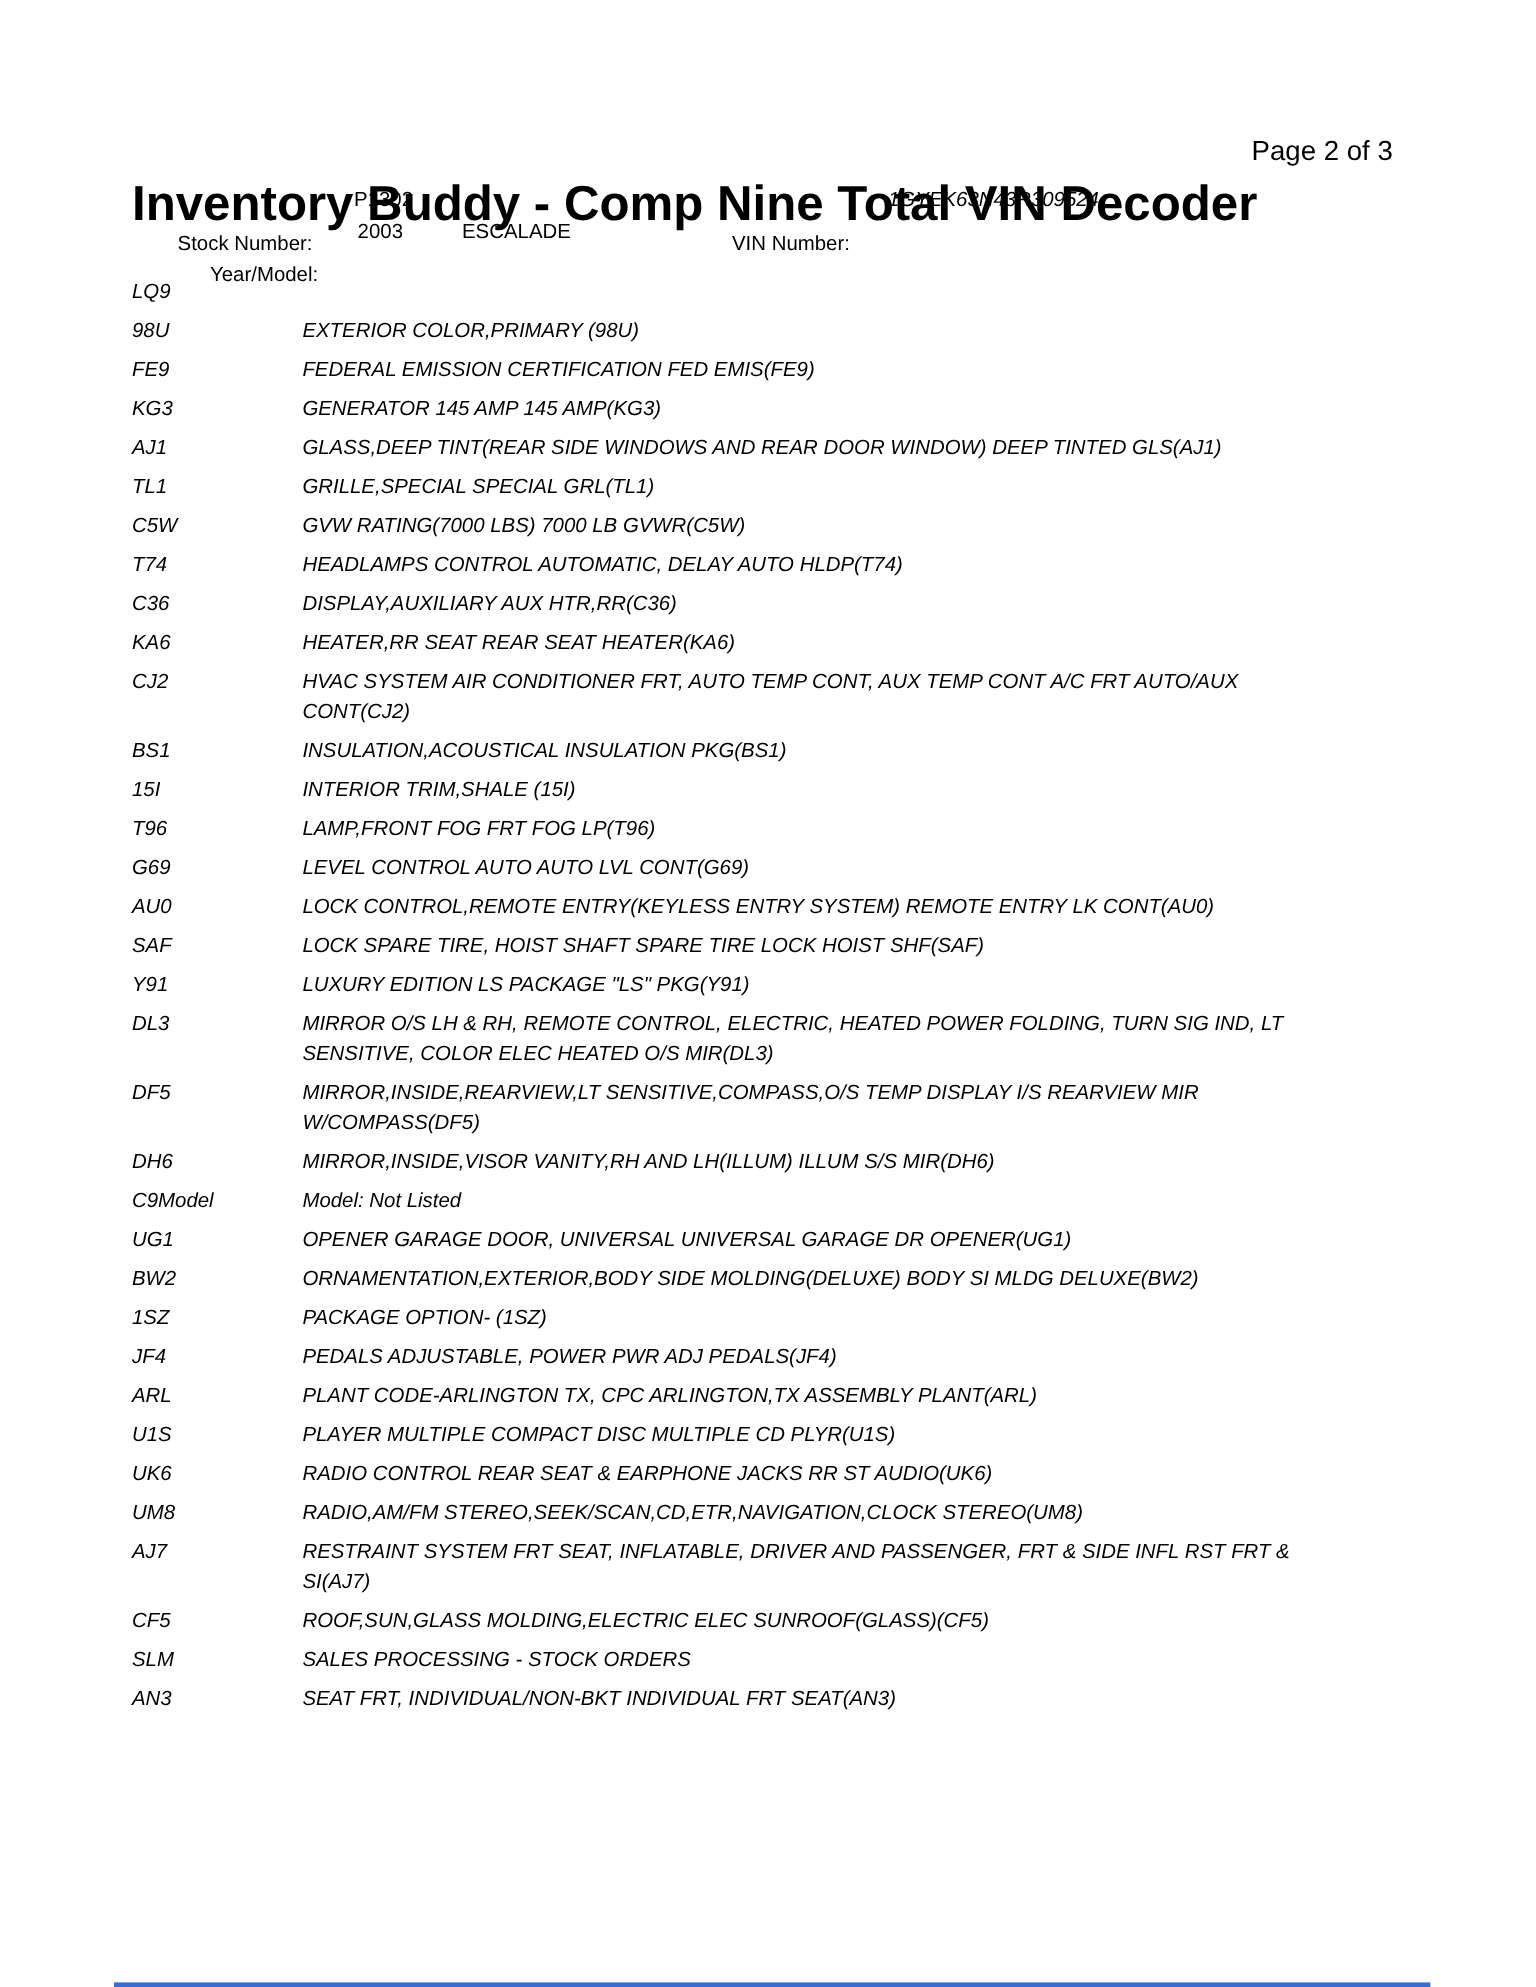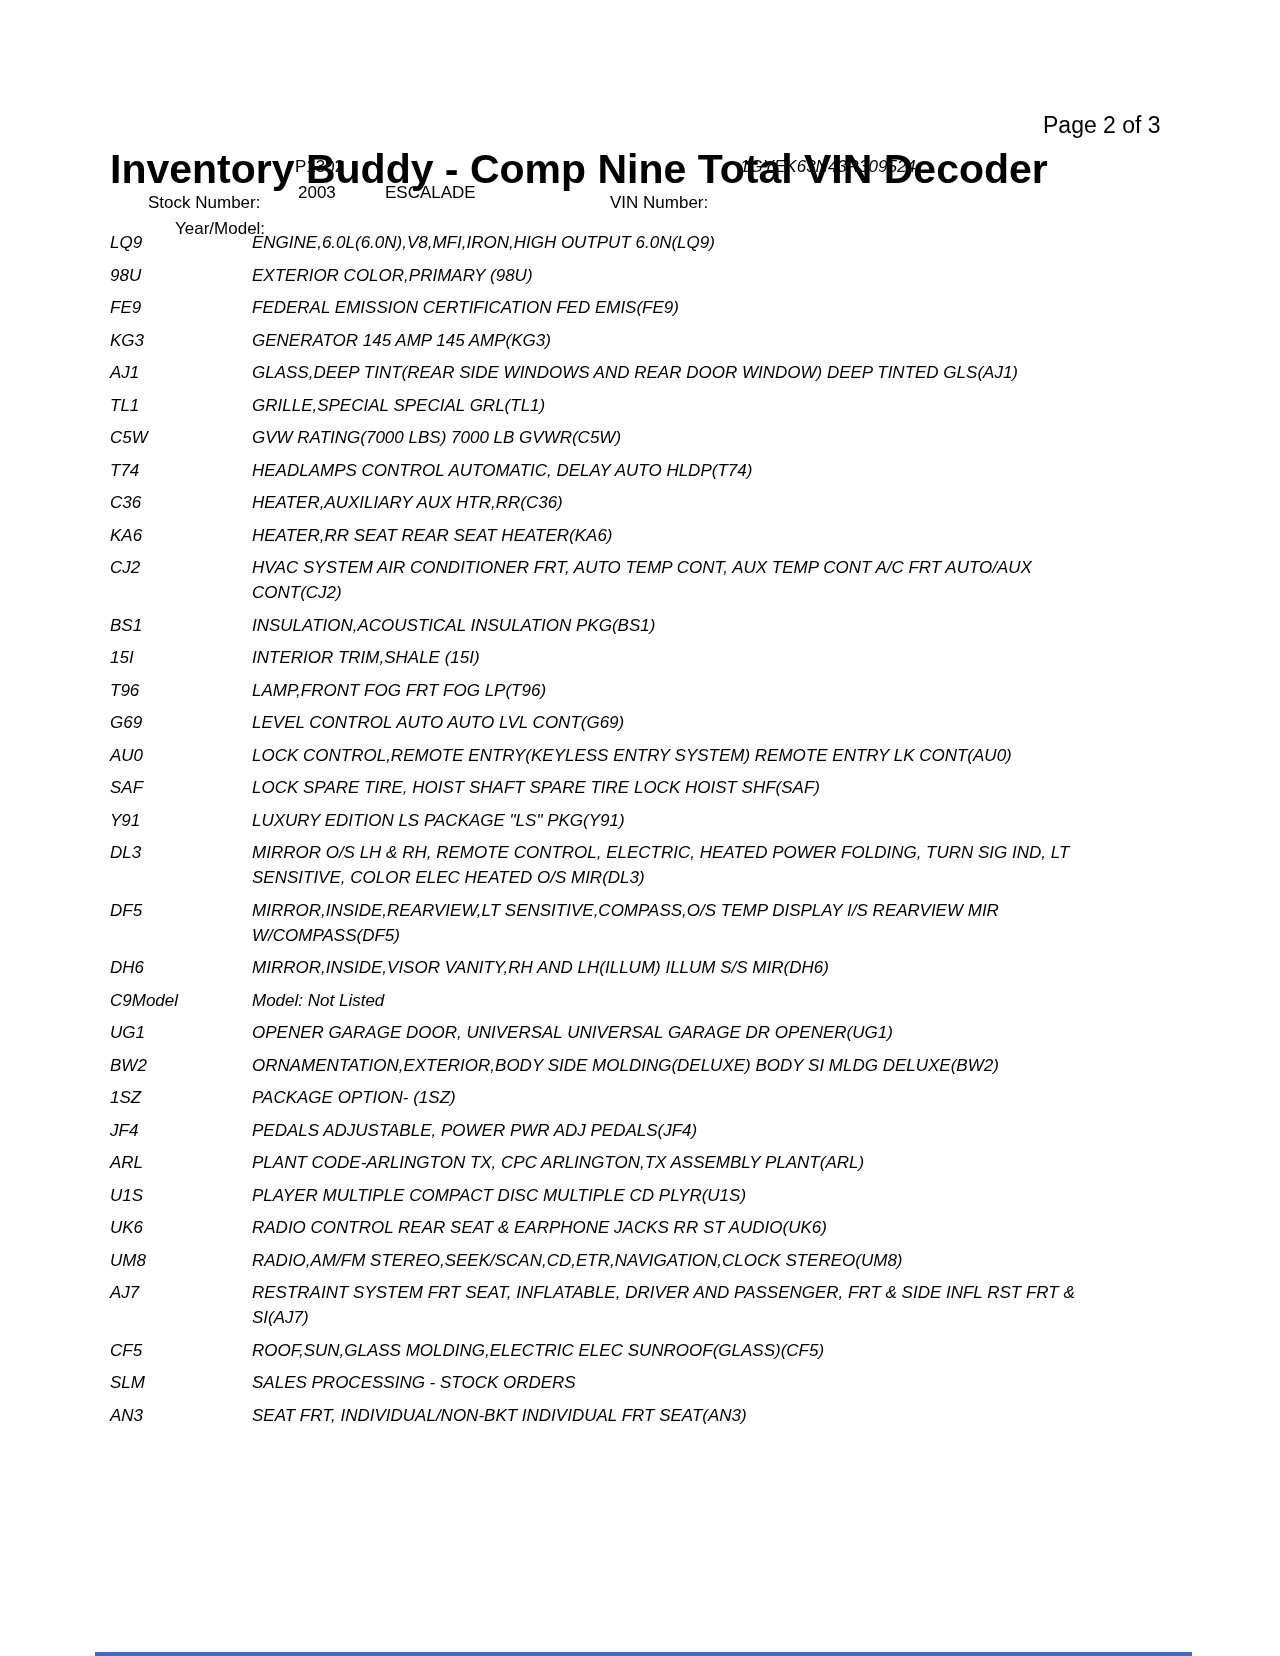--- a/index.html
+++ b/index.html
@@ -79,21 +79,20 @@
 <span class="meta-value stock-value">P1302</span>
 <span class="meta-label vin-label">VIN Number:</span>
 <span class="meta-value vin-value">1GYEK63N43R309524</span>
 <span class="meta-label ym-label">Year/Model:</span>
 <span class="meta-value year-value">2003</span>
 <span class="meta-value model-value">ESCALADE</span>
 
 <div class="options" id="options-list">
   <div class="option-row">
     <span class="code">LQ9</span>
-    <span class="desc">ENGINE,6.0L(6.0N),V8,MFI,IRON,HIGH OUTPUT 6.0N(LQ9)</span>
   </div>
 
   <div class="option-row">
     <span class="code">98U</span>
     <span class="desc">EXTERIOR COLOR,PRIMARY (98U)</span>
   </div>
 
   <div class="option-row">
     <span class="code">FE9</span>
     <span class="desc">FEDERAL EMISSION CERTIFICATION FED EMIS(FE9)</span>
@@ -119,21 +118,21 @@
     <span class="desc">GVW RATING(7000 LBS) 7000 LB GVWR(C5W)</span>
   </div>
 
   <div class="option-row">
     <span class="code">T74</span>
     <span class="desc">HEADLAMPS CONTROL AUTOMATIC, DELAY AUTO HLDP(T74)</span>
   </div>
 
   <div class="option-row">
     <span class="code">C36</span>
-    <span class="desc">HEATER,AUXILIARY AUX HTR,RR(C36)</span>
+    <span class="desc">DISPLAY,AUXILIARY AUX HTR,RR(C36)</span>
   </div>
 
   <div class="option-row">
     <span class="code">KA6</span>
     <span class="desc">HEATER,RR SEAT REAR SEAT HEATER(KA6)</span>
   </div>
 
 
   <div class="option-row">
     <span class="code">CJ2</span>

